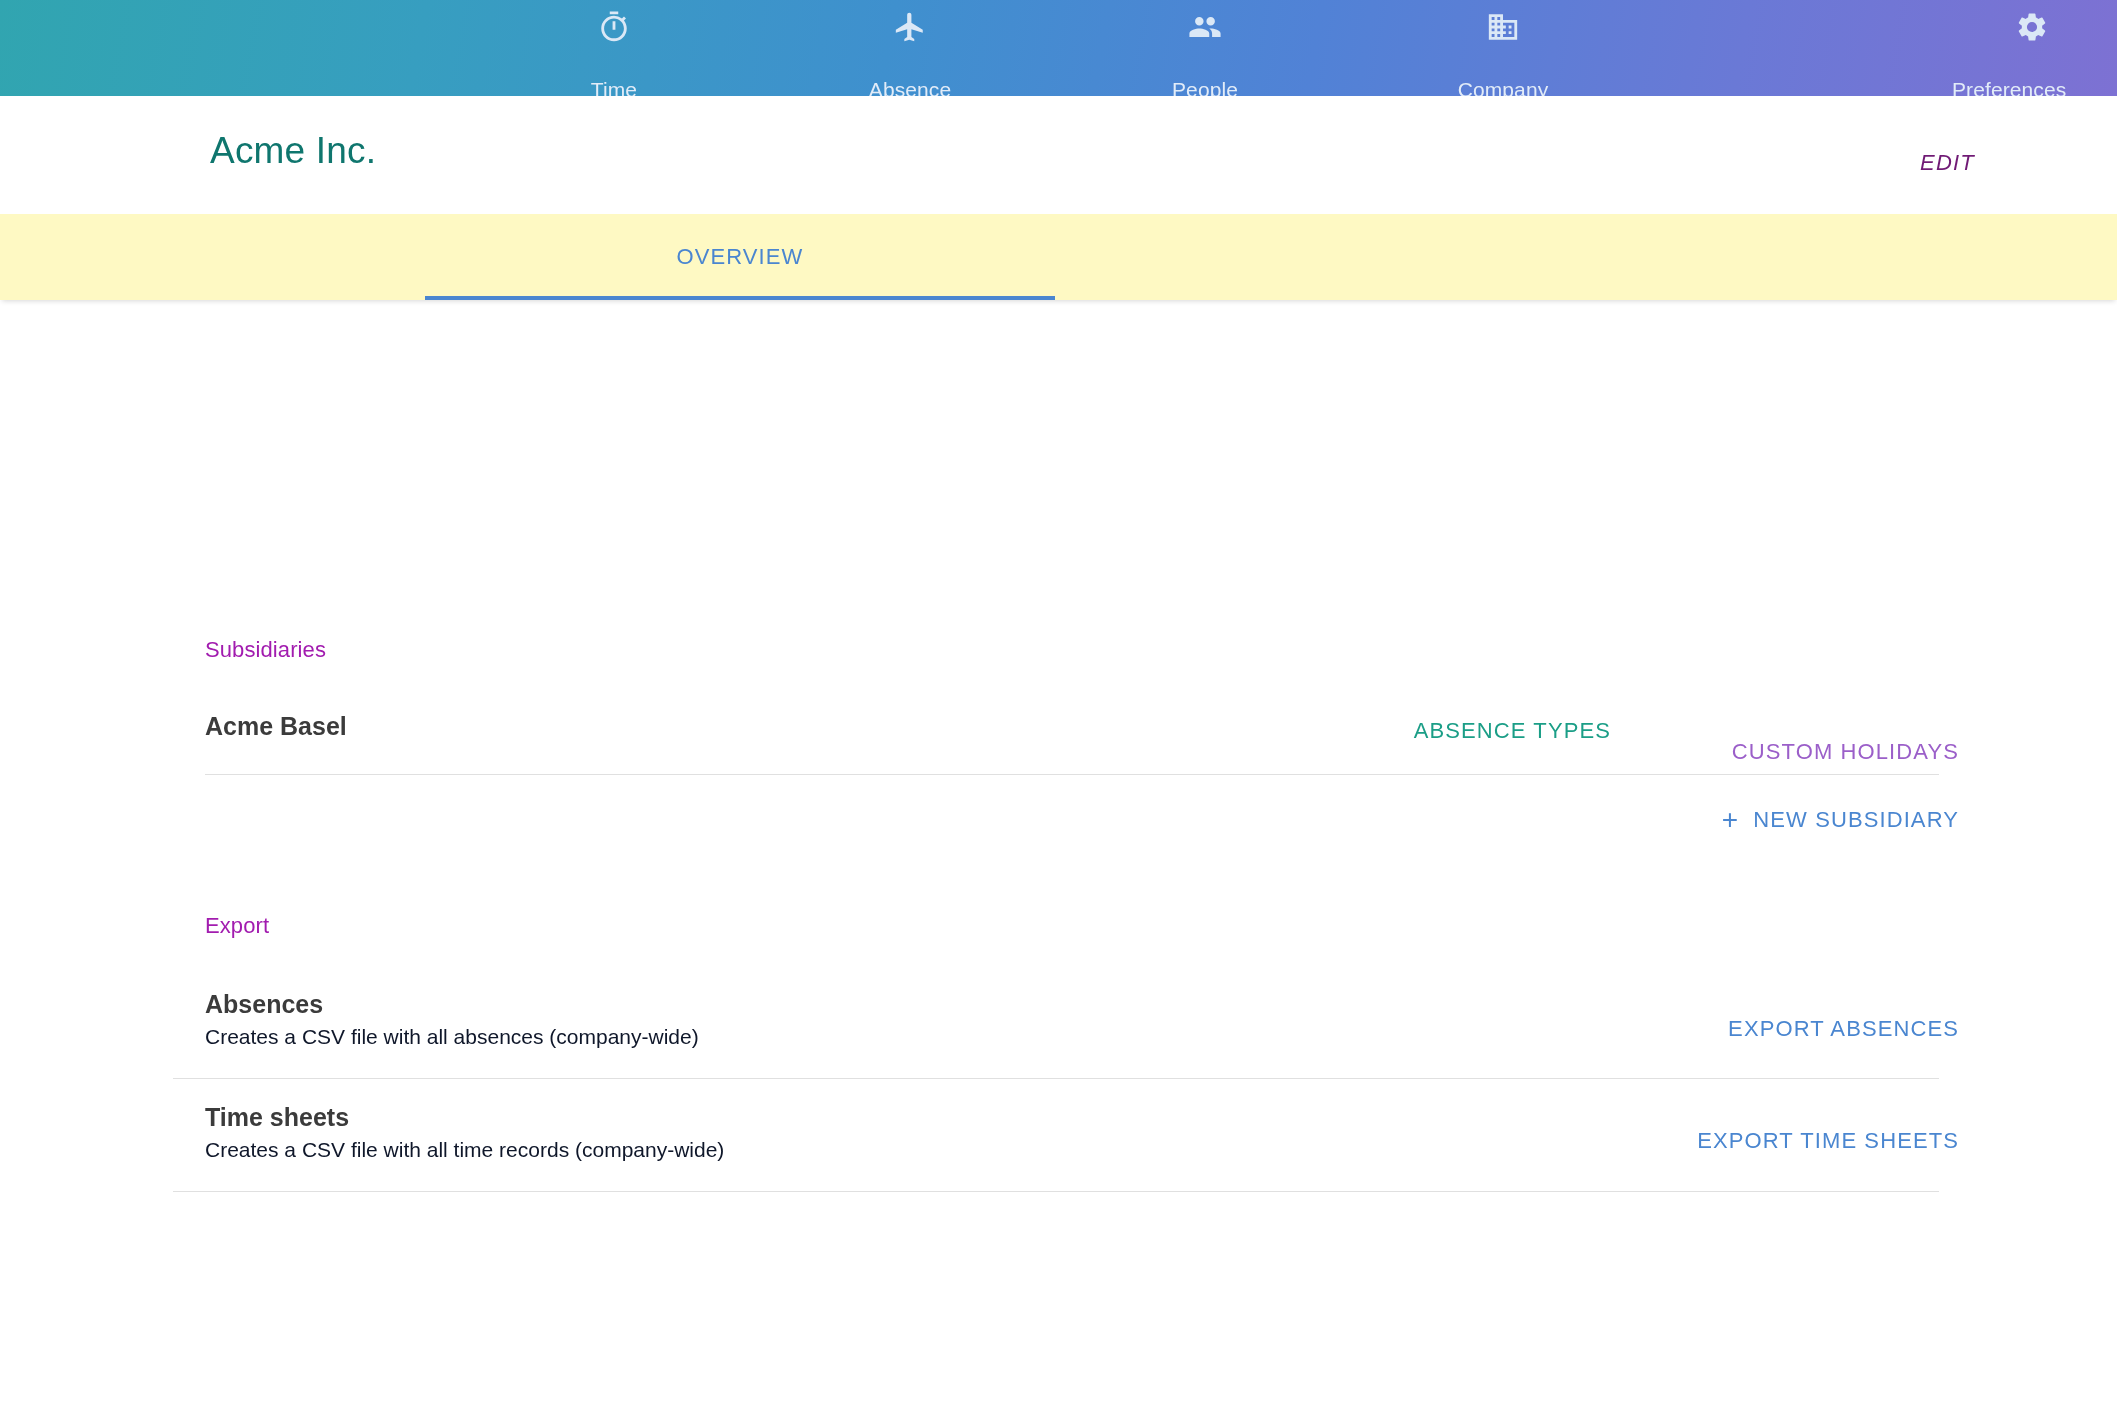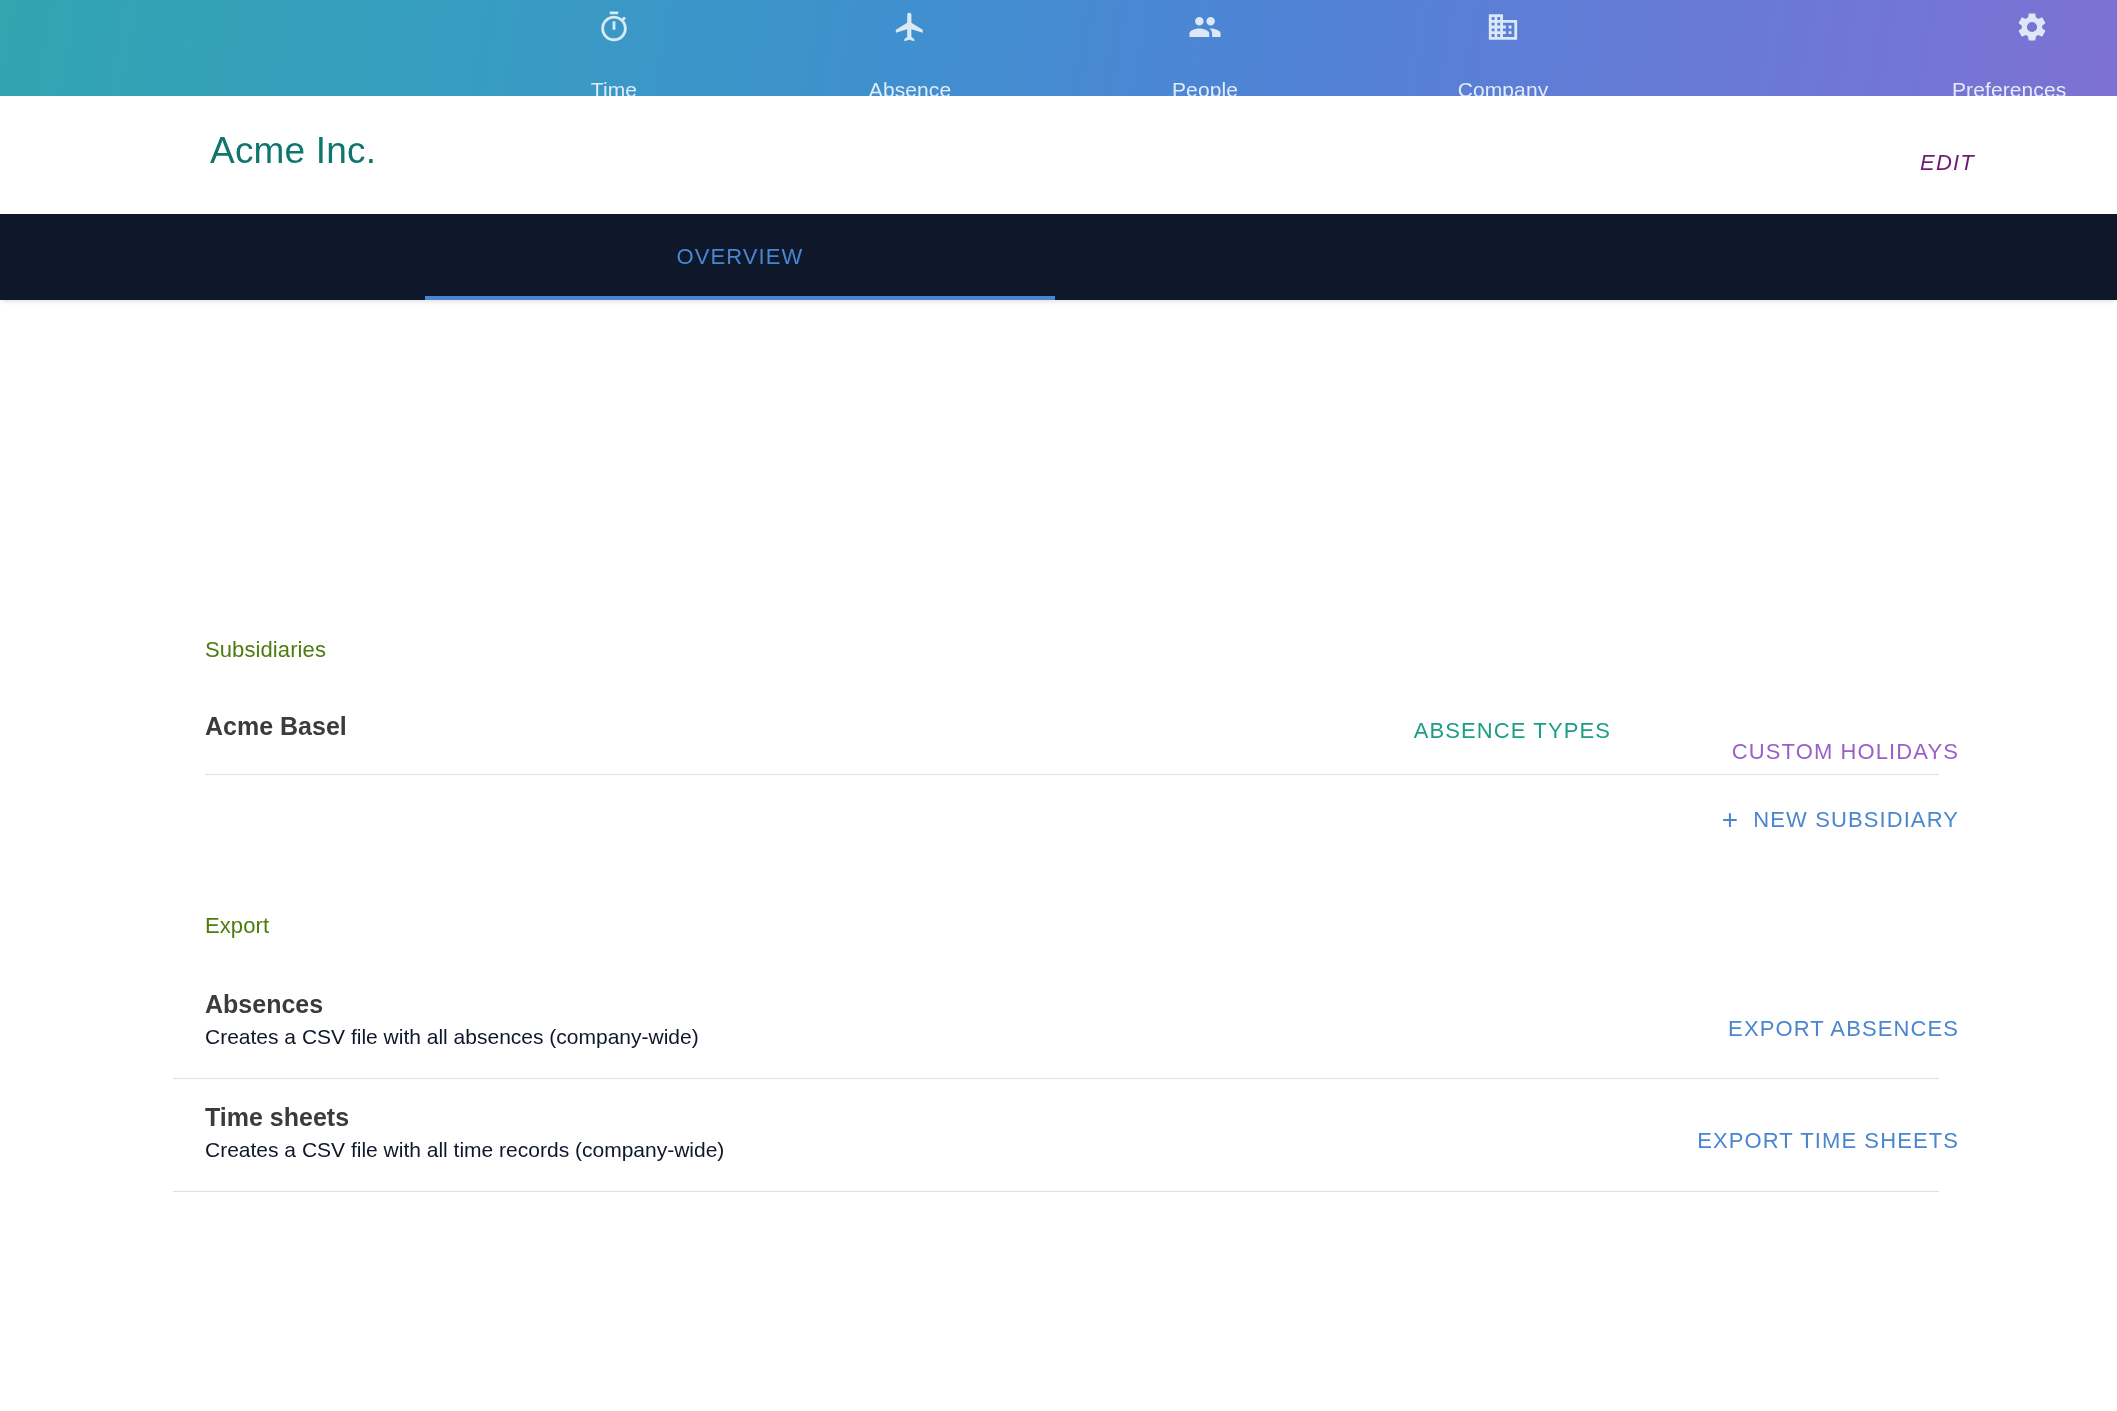--- a/index.html
+++ b/index.html
@@ -97,21 +97,21 @@
     font-family: inherit;
     cursor: pointer;
     padding: 6px 12px;
     font-style: italic;
   }
 
   
   .tabbar {
     position: relative;
     height: 86px;
-    background: #0f172a;
+    background: #fef9c3;
     box-shadow: 0 3px 5px -2px rgba(0,0,0,.16);
     padding-left: 20px;
   }
   .tab {
     position: absolute;
     top: 0;
     height: 86px;
     display: flex;
     align-items: center;
     justify-content: center;
@@ -143,21 +143,21 @@
   
   .content {
     background: #fff;
     padding-top: 0;
     position: relative;
   }
 
   .section-label {
     position: absolute;
     font-size: 22px;
-    color: #4d7c0f;
+    color: #a21caf;
     letter-spacing: .1px;
   }
   #label-subsidiaries { left: 205px; top: 337px; }
   #label-export       { left: 205px; top: 613px; }
 
   .row {
     position: absolute;
     left: 205px;
     right: 178px;
   }

